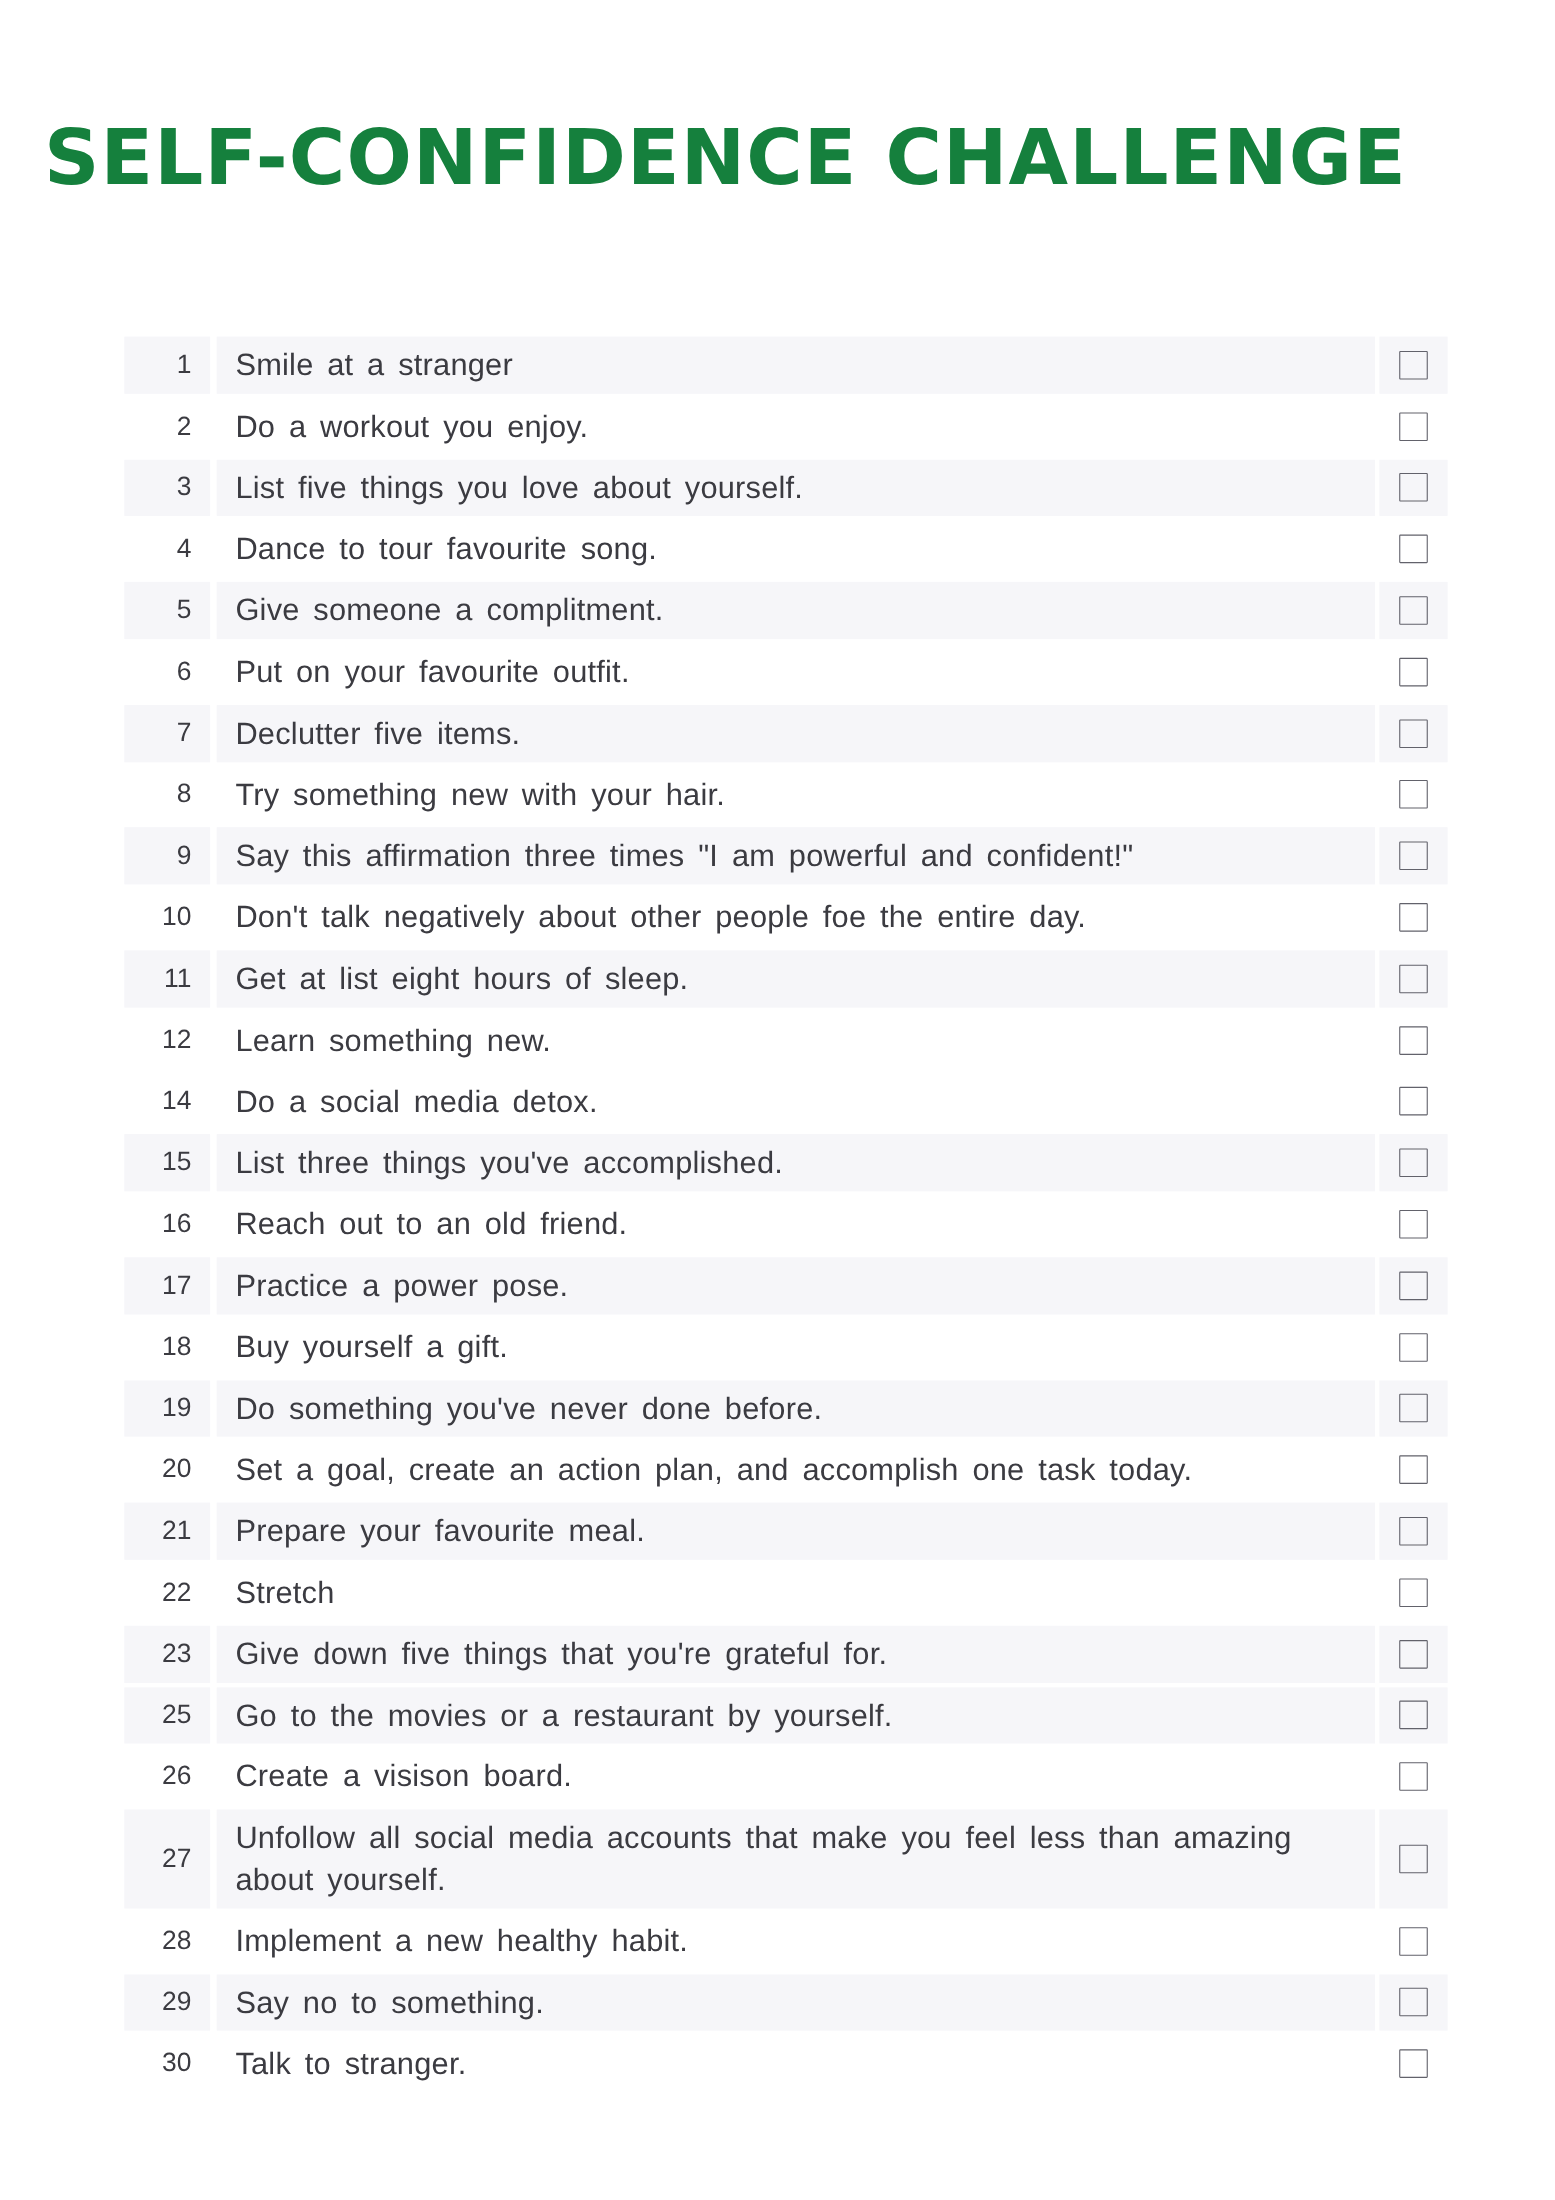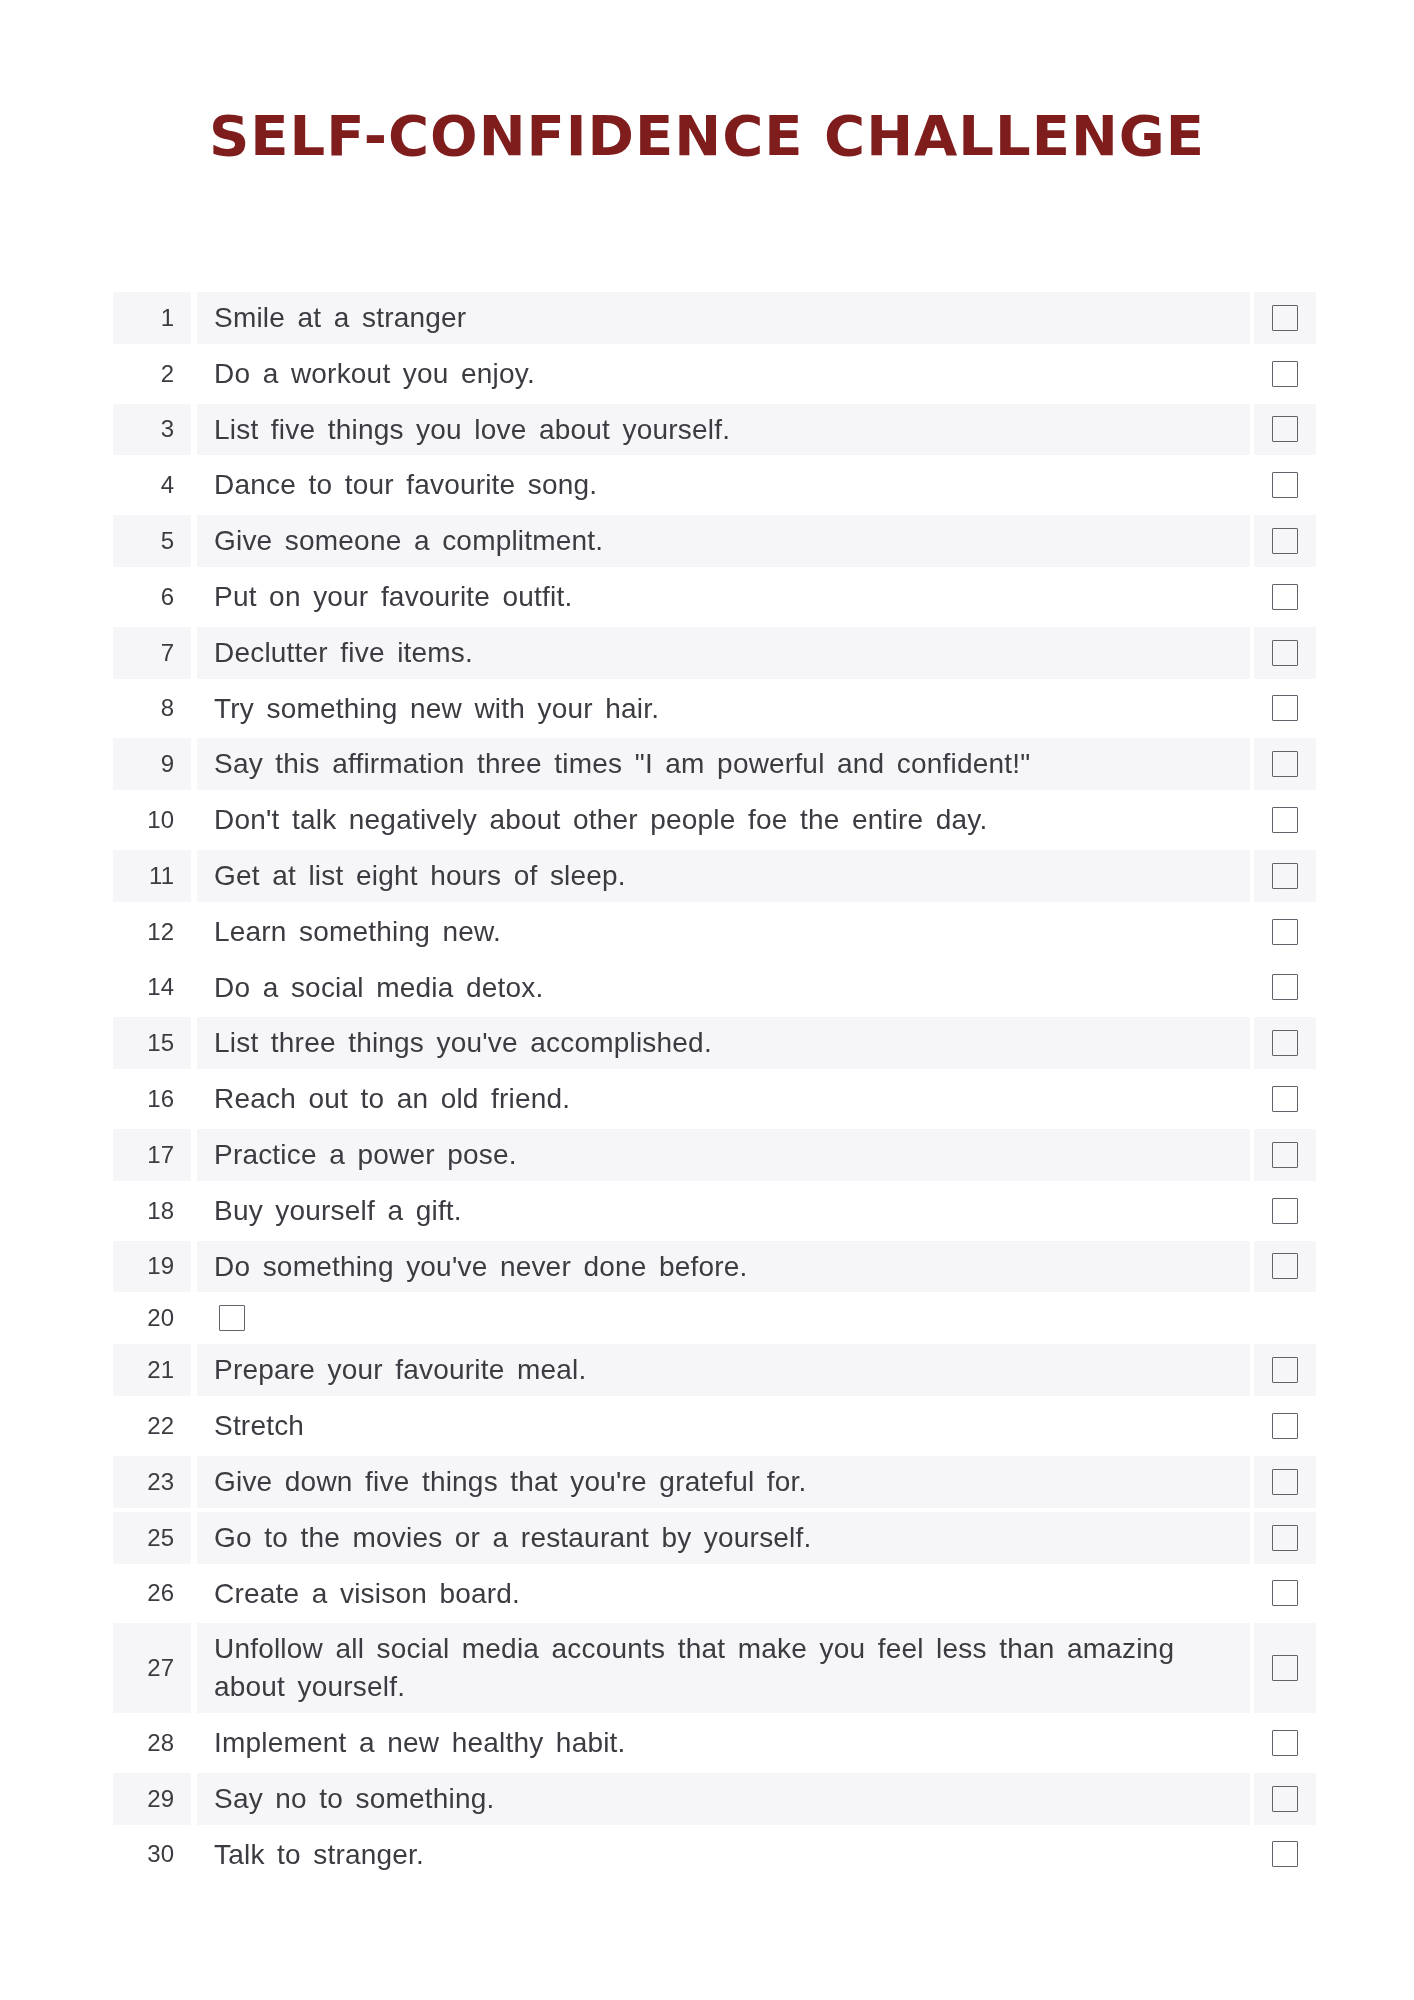--- a/index.html
+++ b/index.html
@@ -9,27 +9,27 @@
   }
   body {
     width: 1414px;
     height: 2000px;
     font-family: "Liberation Sans", sans-serif;
     position: relative;
     overflow: hidden;
   }
   .page-title {
     margin: 108px 40px 0 40px;
-    text-align: center;
+    text-align: left;
     font-family: "DejaVu Sans", sans-serif;
     font-weight: 700;
-    font-size: 56px;
+    font-size: 70px;
     line-height: 1;
     letter-spacing: 1px;
-    color: #7f1d1d;
+    color: #15803d;
     white-space: nowrap;
   }
   .checklist {
     margin: 128px 98px 0 113px; 
   }
   .row {
     display: flex;
     align-items: stretch;
     min-height: 44px;
     margin: 4px 0;
@@ -229,20 +229,21 @@
   <div class="row striped">
     <div class="cell-num">19</div>
     <div class="cell-text">Do something you've never done before.</div>
     <div class="cell-check">
       <button class="checkbox" aria-checked="false" role="checkbox"></button>
     </div>
   </div>
 
   <div class="row">
     <div class="cell-num">20</div>
+    <div class="cell-text">Set a goal, create an action plan, and accomplish one task today.</div>
     <div class="cell-check">
       <button class="checkbox" aria-checked="false" role="checkbox"></button>
     </div>
   </div>
 
   <div class="row striped">
     <div class="cell-num">21</div>
     <div class="cell-text">Prepare your favourite meal.</div>
     <div class="cell-check">
       <button class="checkbox" aria-checked="false" role="checkbox"></button>

